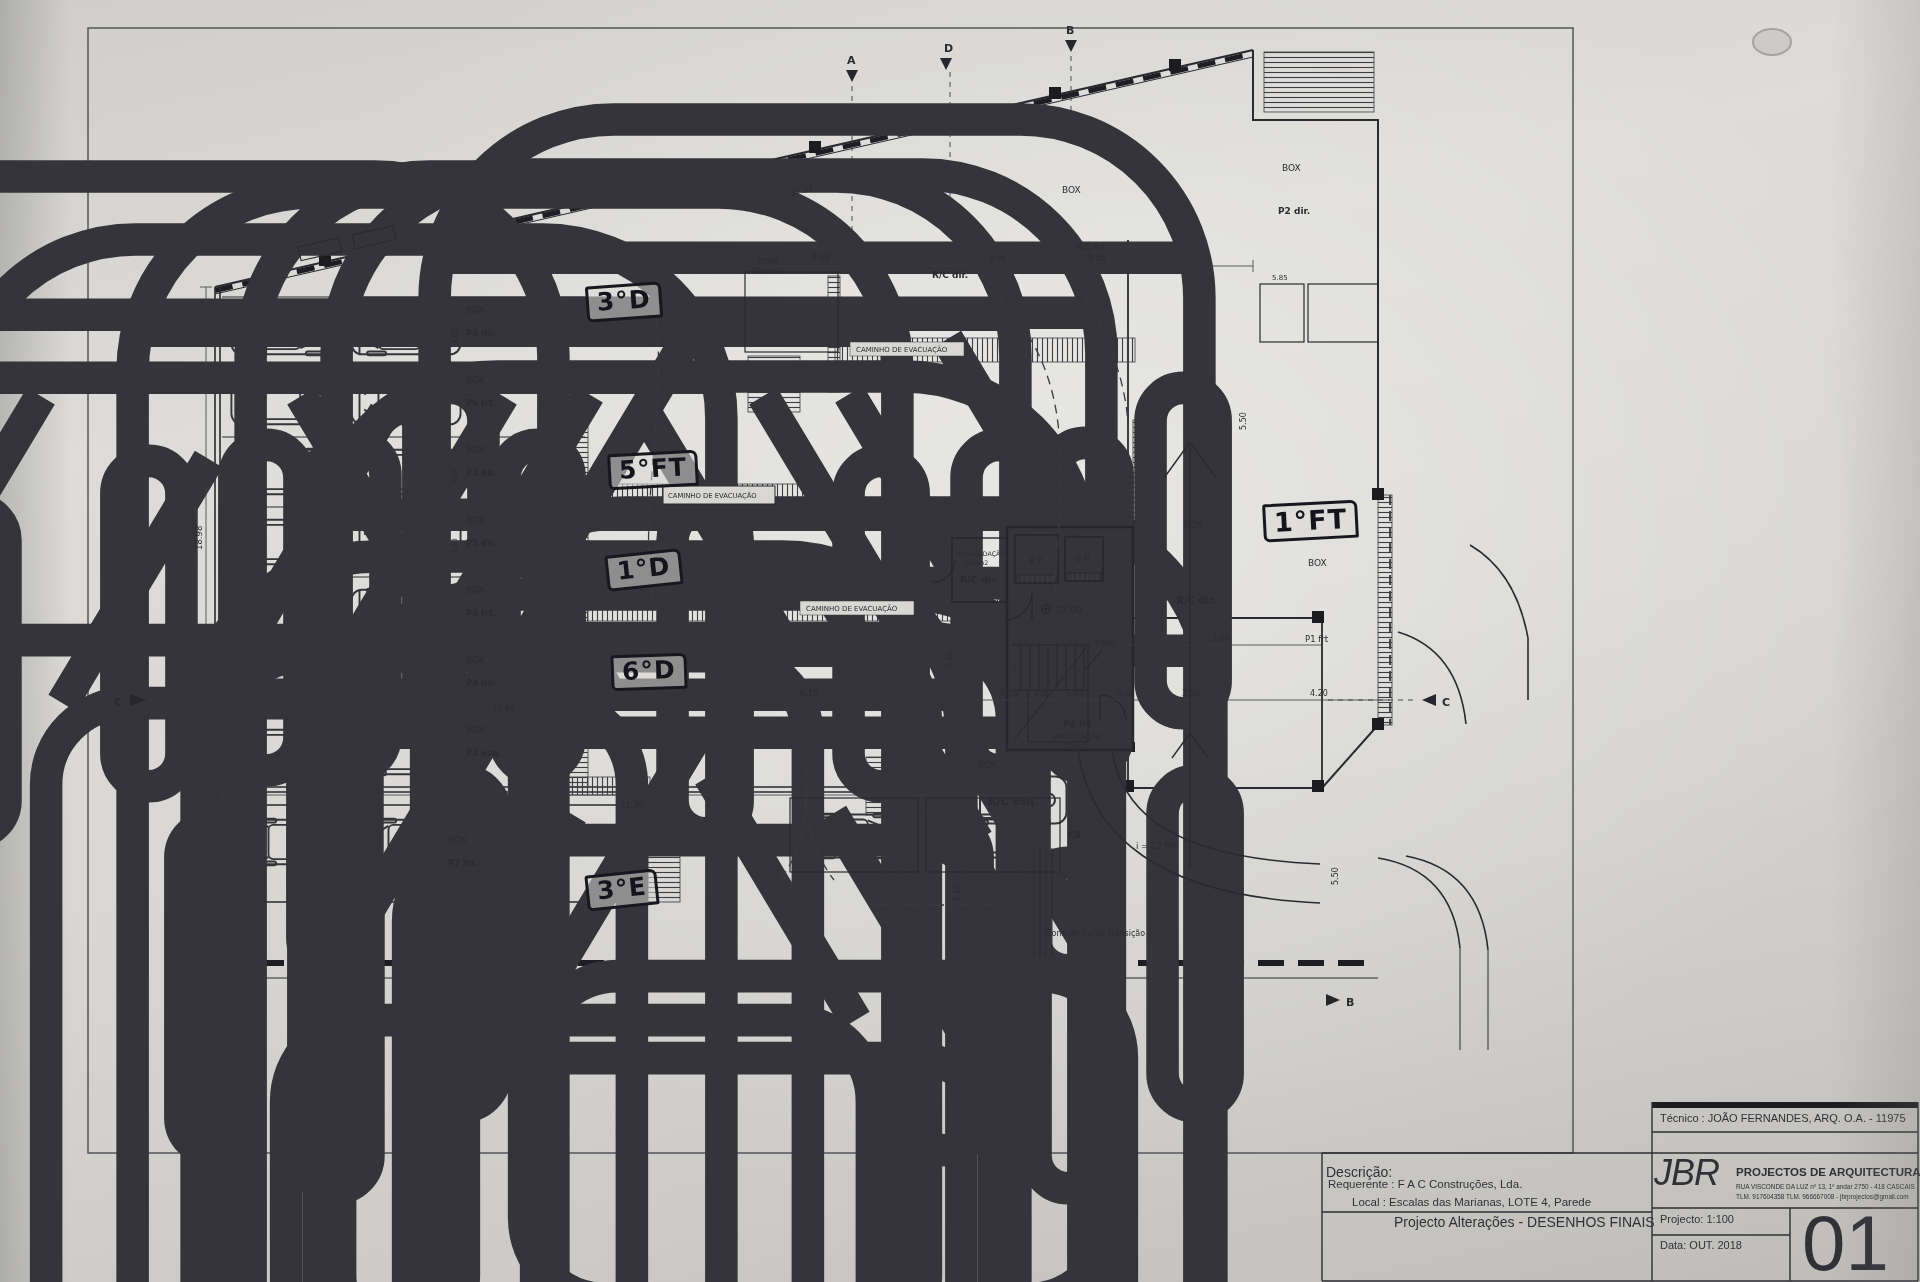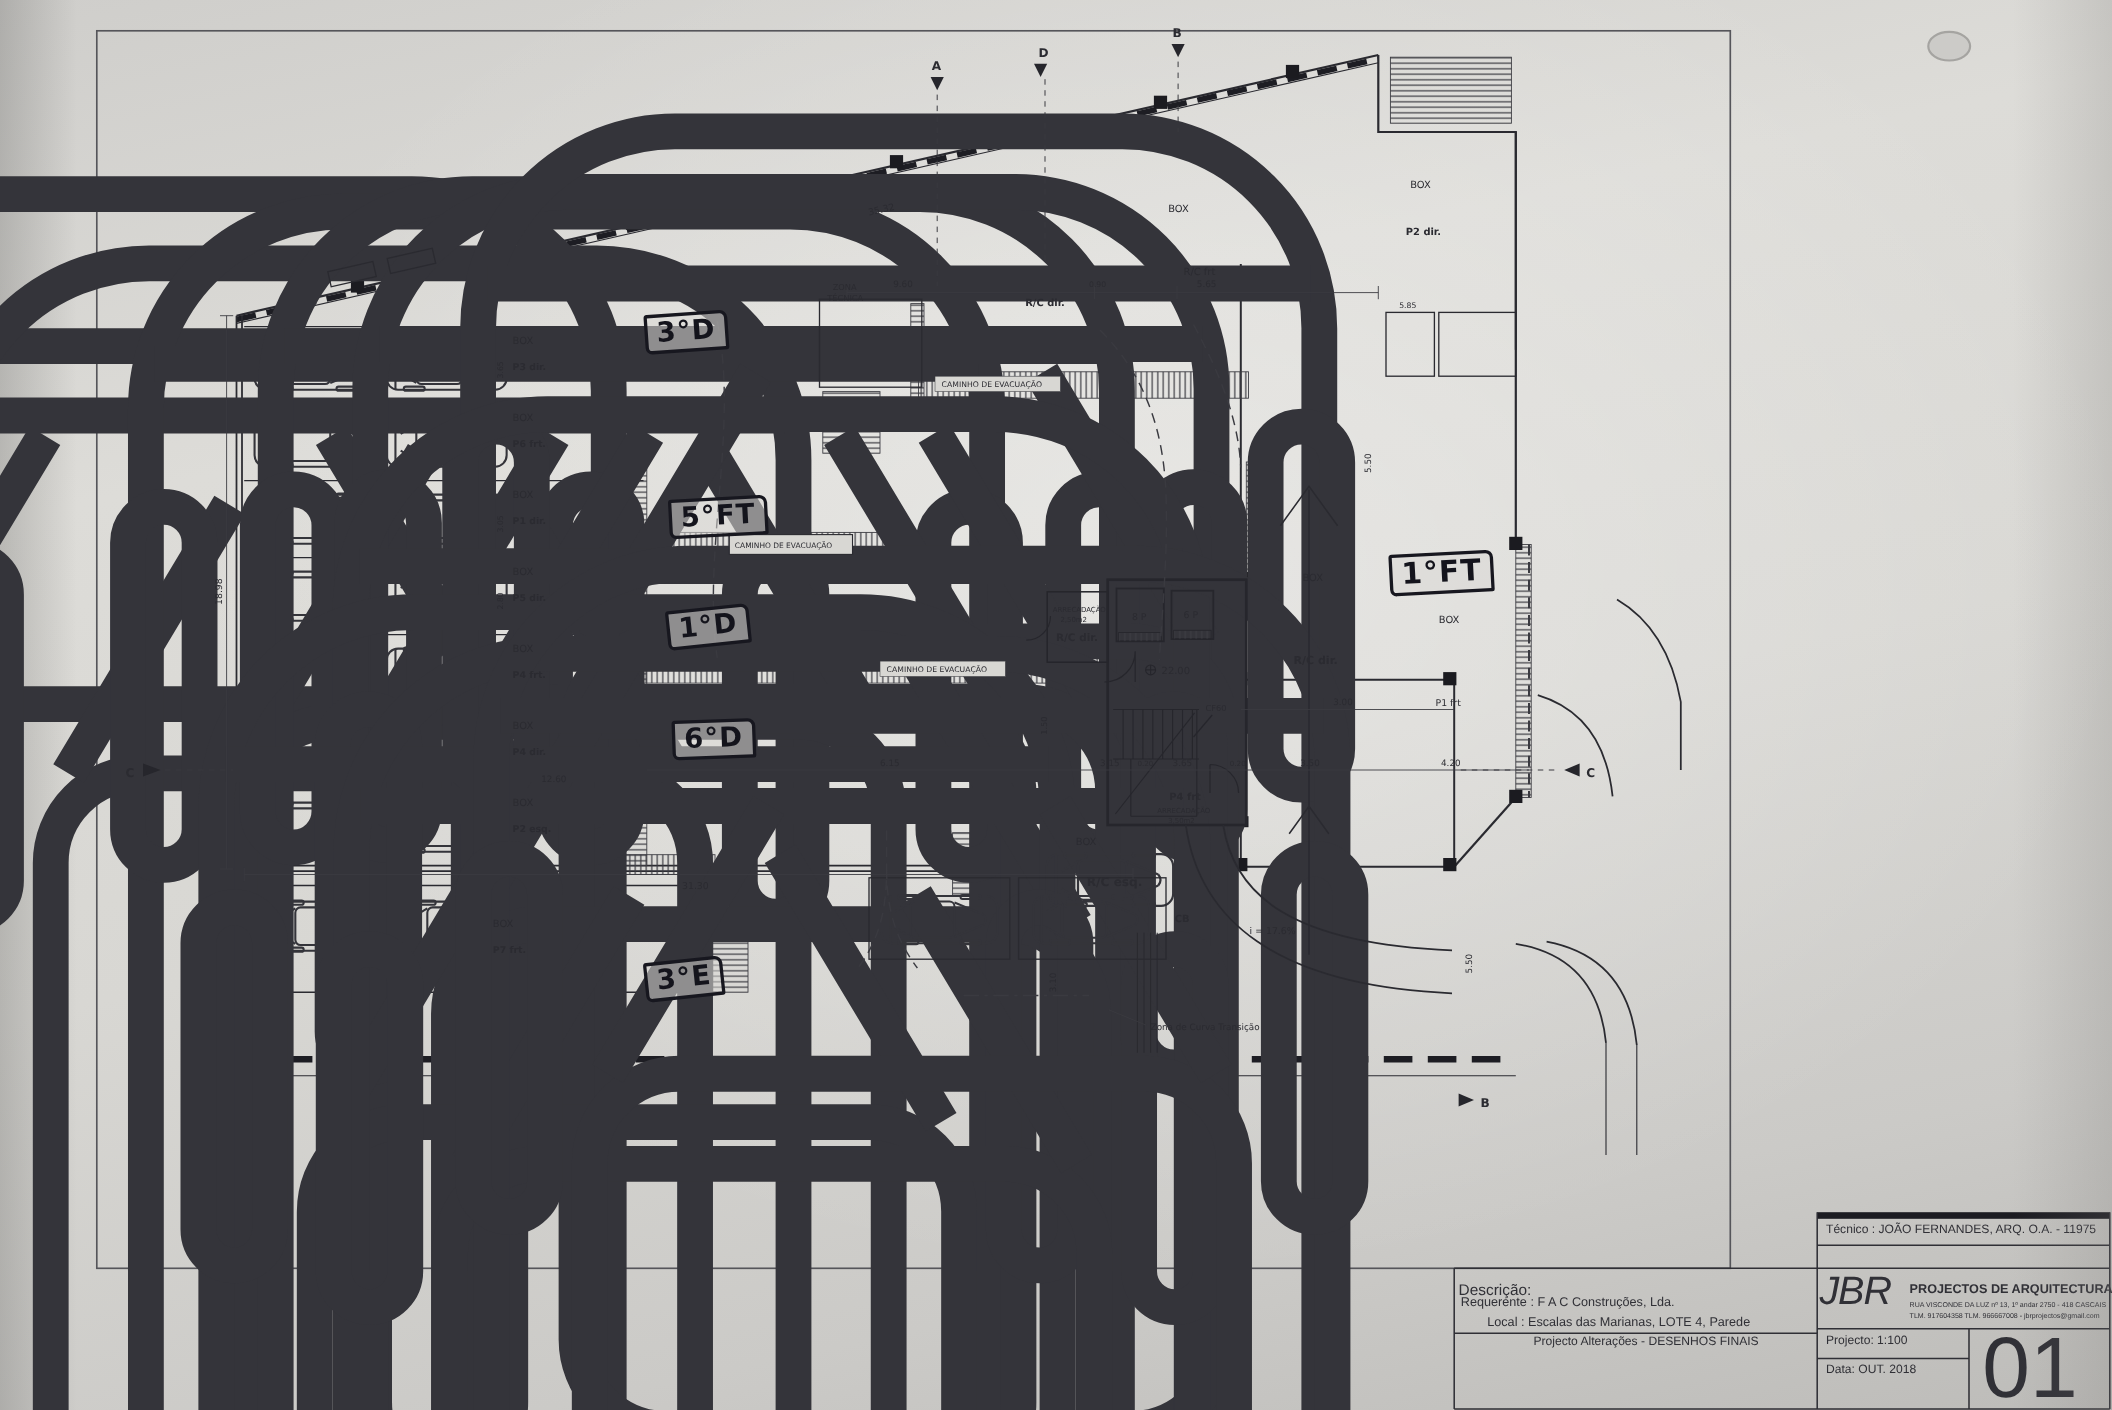--- a/index.html
+++ b/index.html
@@ -340,19 +340,19 @@
     </g>
   </svg>
   <div class="tb" style="left:1660px;top:1112px;font-size:11px">Técnico : JOÃO FERNANDES, ARQ.   O.A. - 11975</div>
   <div class="tb" style="left:1654px;top:1152px;font-size:36px;font-weight:normal;font-style:italic;letter-spacing:-1px">JBR</div>
   <div class="tb" style="left:1736px;top:1166px;font-size:11.5px;font-weight:bold">PROJECTOS DE ARQUITECTURA</div>
   <div class="tb" style="left:1736px;top:1183px;font-size:6.4px">RUA VISCONDE DA LUZ nº 13, 1º andar  2750 - 418  CASCAIS</div>
   <div class="tb" style="left:1736px;top:1193px;font-size:6.4px">TLM. 917604358  TLM. 966667008 - jbrprojectos@gmail.com</div>
   <div class="tb" style="left:1328px;top:1178px;font-size:11.5px">Requerente : F A C  Construções, Lda.</div>
   <div class="tb" style="left:1352px;top:1196px;font-size:11.5px">Local : Escalas das Marianas, LOTE 4, Parede</div>
   <div class="tb" style="left:1326px;top:1164px;font-size:14px">Descrição:</div>
-  <div class="tb" style="left:1394px;top:1214px;font-size:11px">Projecto Alterações - DESENHOS FINAIS</div>
+  <div class="tb" style="left:1394px;top:1214px;font-size:14px">Projecto Alterações - DESENHOS FINAIS</div>
   <div class="tb" style="left:1660px;top:1213px;font-size:11px">Projecto:  1:100</div>
   <div class="tb" style="left:1660px;top:1239px;font-size:11px">Data: OUT.  2018</div>
   <div class="tb" style="left:1802px;top:1204px;font-size:78px;line-height:1">01</div>
 </div>
 
 </div>
 
 </body></html>

